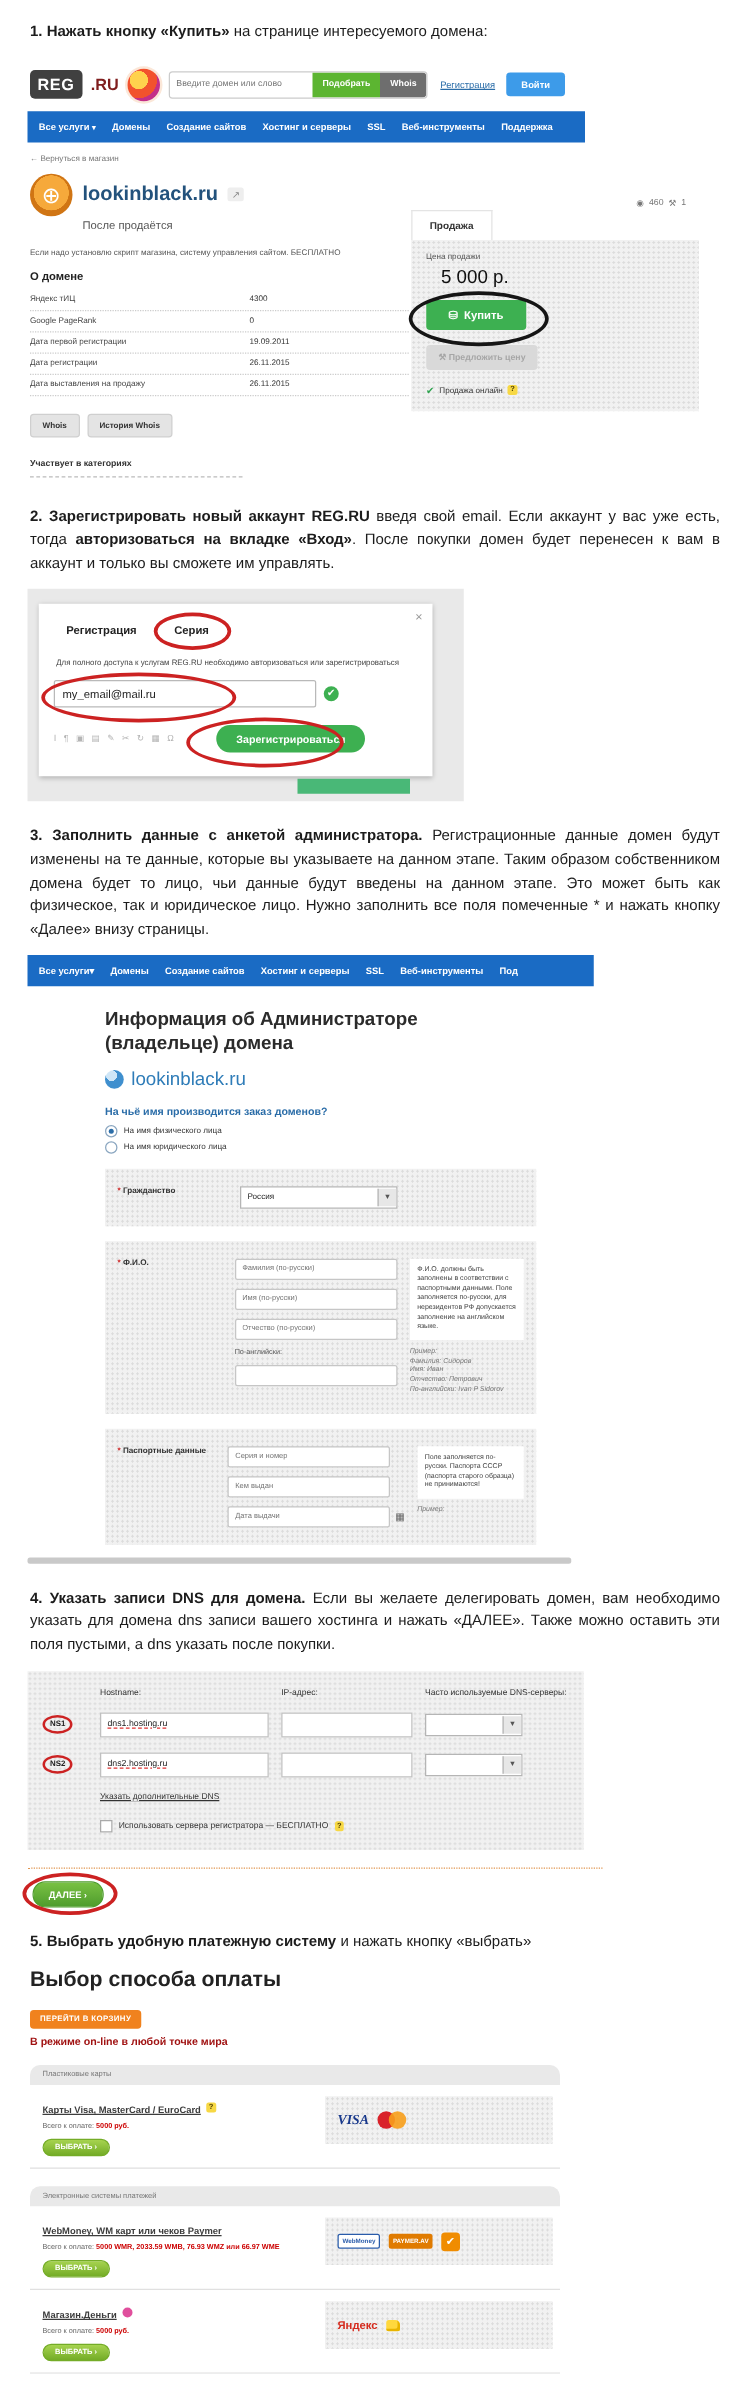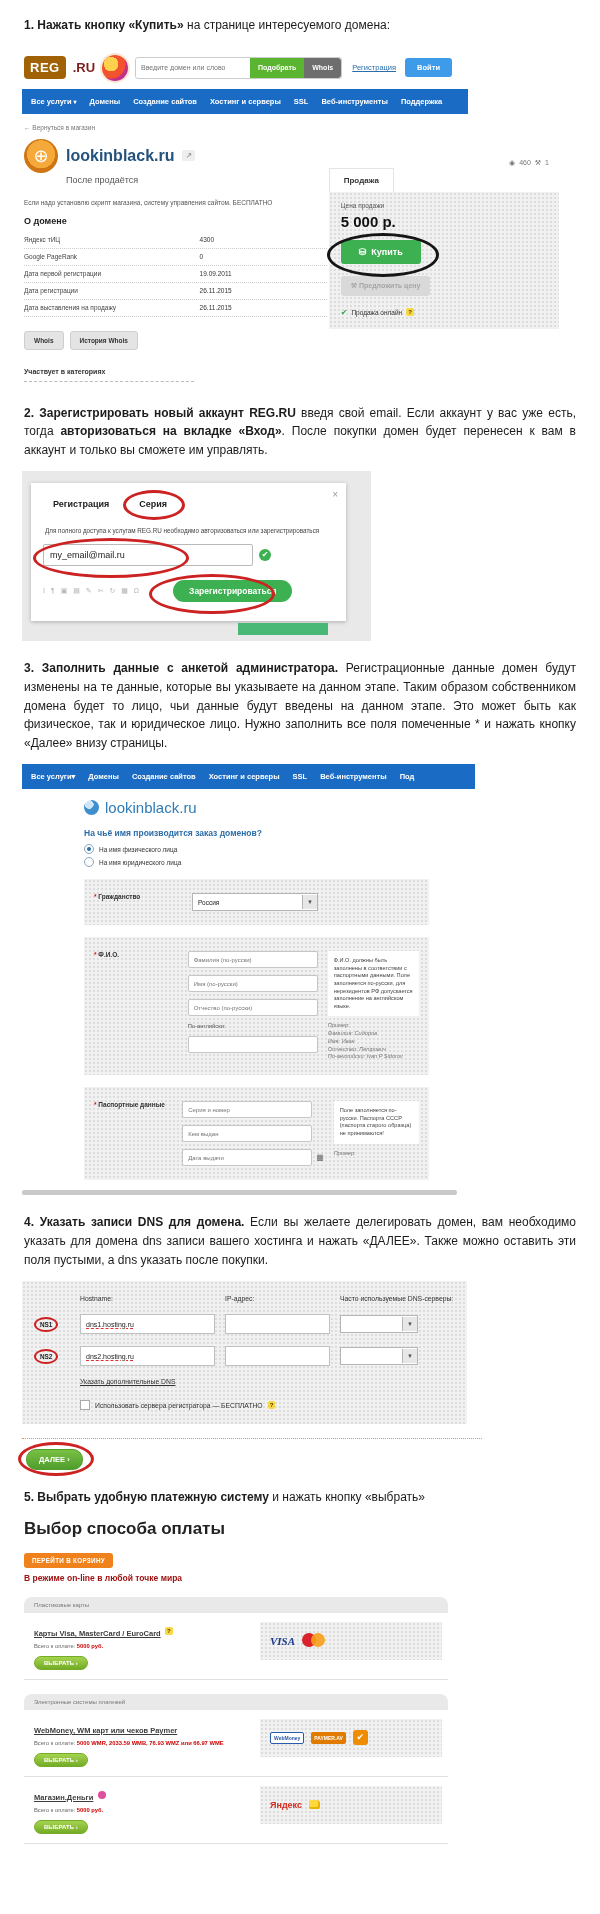--- a/index.html
+++ b/index.html
@@ -8,21 +8,21 @@
   .step b{font-weight:bold}
   .shot{margin:6px 0 18px 22px;position:relative}
   .rel{position:relative}
   .ellipse{position:absolute;border:3px solid #cc2222;border-radius:50%;pointer-events:none}
   .ellipse.black{border-color:#151515}
   .qmark{display:inline-block;background:#f7d844;color:#4a3b00;font-size:6px;line-height:8px;padding:0 2px;border-radius:2px;font-weight:bold;vertical-align:middle}
   .dot{background-color:#f1f1f1;background-image:radial-gradient(#dcdcdc 0.8px,transparent 0.9px);background-size:4px 4px}
   
   .s1{width:537px;font-size:8px}
   .s1-top{width:428px;display:flex;align-items:center;padding:8px 0 8px 2px;gap:7px}
-  .reg-badge{background:#a16207;color:#fff;font-weight:bold;border-radius:4px;padding:4px 6px;font-size:13px;letter-spacing:0.5px}
+  .reg-badge{background:#404040;color:#fff;font-weight:bold;border-radius:4px;padding:4px 6px;font-size:13px;letter-spacing:0.5px}
   .reg-tld{font-weight:bold;font-size:13px;color:#7f1d1d}
   .ten{width:26px;height:26px;border-radius:50%;background:radial-gradient(circle at 35% 35%,#ffd24d 0 30%,#f2522d 31% 60%,#c42f87 61% 100%);box-shadow:0 0 0 2px #fbe7d8}
   .s1-search{display:flex;align-items:center;border:1px solid #ccc;border-radius:3px;overflow:hidden;height:20px}
   .s1-search input{border:none;outline:none;width:104px;height:18px;font-size:7px;padding:0 5px;color:#999;font-family:"Liberation Sans",sans-serif}
   .btn-pick{background:#5cb531;color:#fff;font-weight:bold;font-size:7px;border:none;height:20px;padding:0 8px}
   .btn-whois{background:#6e6e6e;color:#fff;font-weight:bold;font-size:7px;border:none;height:20px;padding:0 8px;border-radius:0 3px 3px 0}
   .s1-auth{margin-left:auto;display:flex;align-items:center;gap:9px}
   .lnk-reg{color:#2b6da8;font-size:7.5px;text-decoration:underline}
   .btn-login{background:#3d9be9;color:#fff;border:none;border-radius:3px;font-size:7.5px;font-weight:bold;padding:5px 12px}
   .nav-blue{width:428px;background:#1a6bc4;color:#fff;display:flex;gap:13px;padding:8px 9px;font-size:7.5px;font-weight:bold;white-space:nowrap}
@@ -44,21 +44,21 @@
   .tbl{width:100%}
   .trow{display:flex;border-bottom:1px dotted #ccc;padding:4.5px 0;font-size:6.5px;color:#444}
   .trow .v{margin-left:auto;width:42%;color:#333}
   .btns-row{display:flex;gap:6px;margin:14px 0 0 0}
   .btn-gray{background:#e4e4e4;border:1px solid #cfcfcf;border-radius:3px;color:#333;font-weight:bold;font-size:6.5px;padding:5px 9px}
   .cats{font-weight:bold;font-size:7px;color:#333;margin-top:18px;border-bottom:1px dashed #bbb;width:170px;padding-bottom:6px}
   .s1-right{width:232px;margin-left:auto;padding-top:52px}
   .sale-tab{display:inline-block;background:#fff;border:1px solid #e4e4e4;border-bottom:none;font-weight:bold;font-size:8px;padding:7px 14px}
   .sale-panel{padding:10px 12px 12px 12px}
   .price-lbl{font-size:6.5px;color:#555}
-  .price{font-size:15px;font-weight:bold;color:#111;margin:4px 0 10px 0}
+  .price{font-size:15px;font-weight:normal;color:#111;margin:4px 0 10px 12px}
   .btn-buy{background:#3db051;border:none;border-radius:3px;color:#fff;font-weight:bold;font-size:9px;padding:7px 18px;display:inline-flex;align-items:center;gap:5px}
   .btn-offer{background:#d9d9d9;border:none;border-radius:3px;color:#a6a6a6;font-weight:bold;font-size:7px;padding:6px 10px;margin-top:12px}
   .online-row{display:flex;align-items:center;gap:4px;margin-top:12px;font-size:6.5px;color:#333}
   .chk-g{color:#2ea44f;font-size:8px}
   
   .s2{width:340px;background:#e9e9e9;padding:12px 0 0 9px;height:158px;overflow:hidden}
   .modal{background:#fff;width:315px;height:138px;box-shadow:0 1px 4px rgba(0,0,0,.25);position:relative;padding:10px 12px 0 12px;box-sizing:border-box}
   .m-close{position:absolute;right:8px;top:6px;color:#999;font-size:10px}
   .m-tabs{display:flex;gap:26px;margin:2px 0 14px 8px}
   .m-tab{font-weight:bold;font-size:9px;color:#222;padding:4px 2px}
@@ -264,20 +264,21 @@
 <div class="shot s3">
   <div class="nav-blue2">
     <span><span>Все услуги</span><span class="caret">▾</span></span>
     <span>Домены</span>
     <span>Создание сайтов</span>
     <span>Хостинг и серверы</span>
     <span>SSL</span>
     <span>Веб-инструменты</span>
     <span>Под</span>
   </div>
+  <h2>Информация об Администраторе (владельце) домена</h2>
   <div class="dom2">
     <span class="globe-b"></span>
     <span class="n">lookinblack.ru</span>
   </div>
   <div class="quest">На чьё имя производится заказ доменов?</div>
   <div class="radio-row">
       <span class="rad on"></span>
       <span>На имя физического лица</span>
     </div>
   <div class="radio-row">

